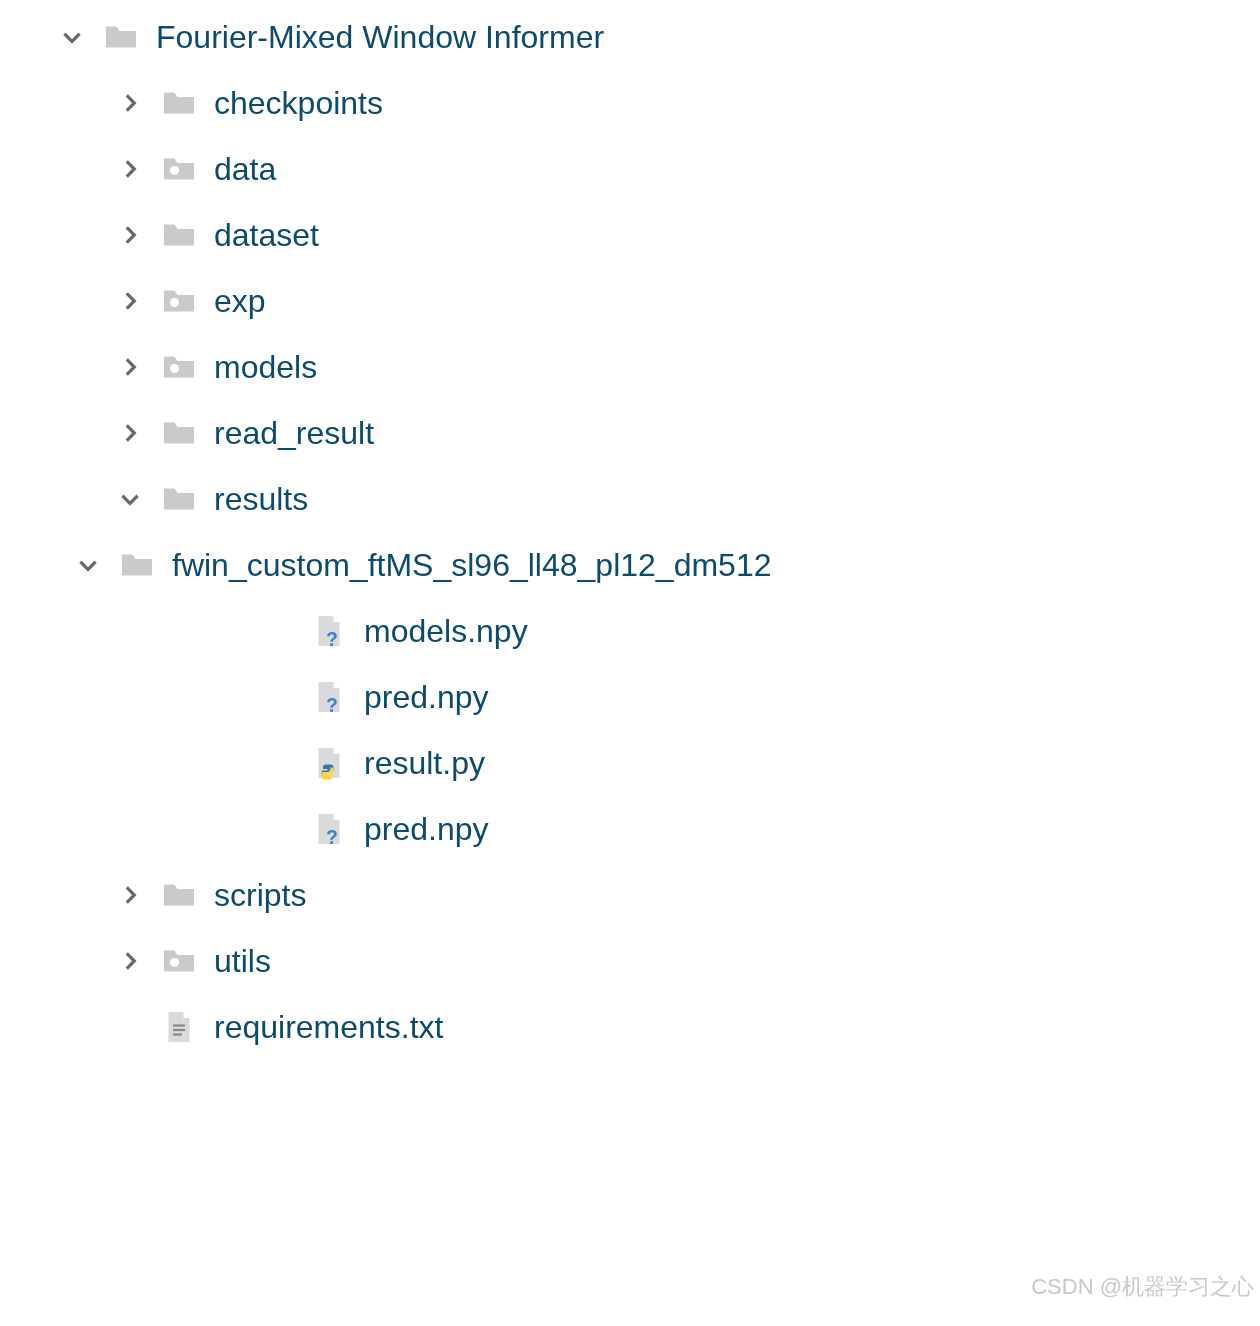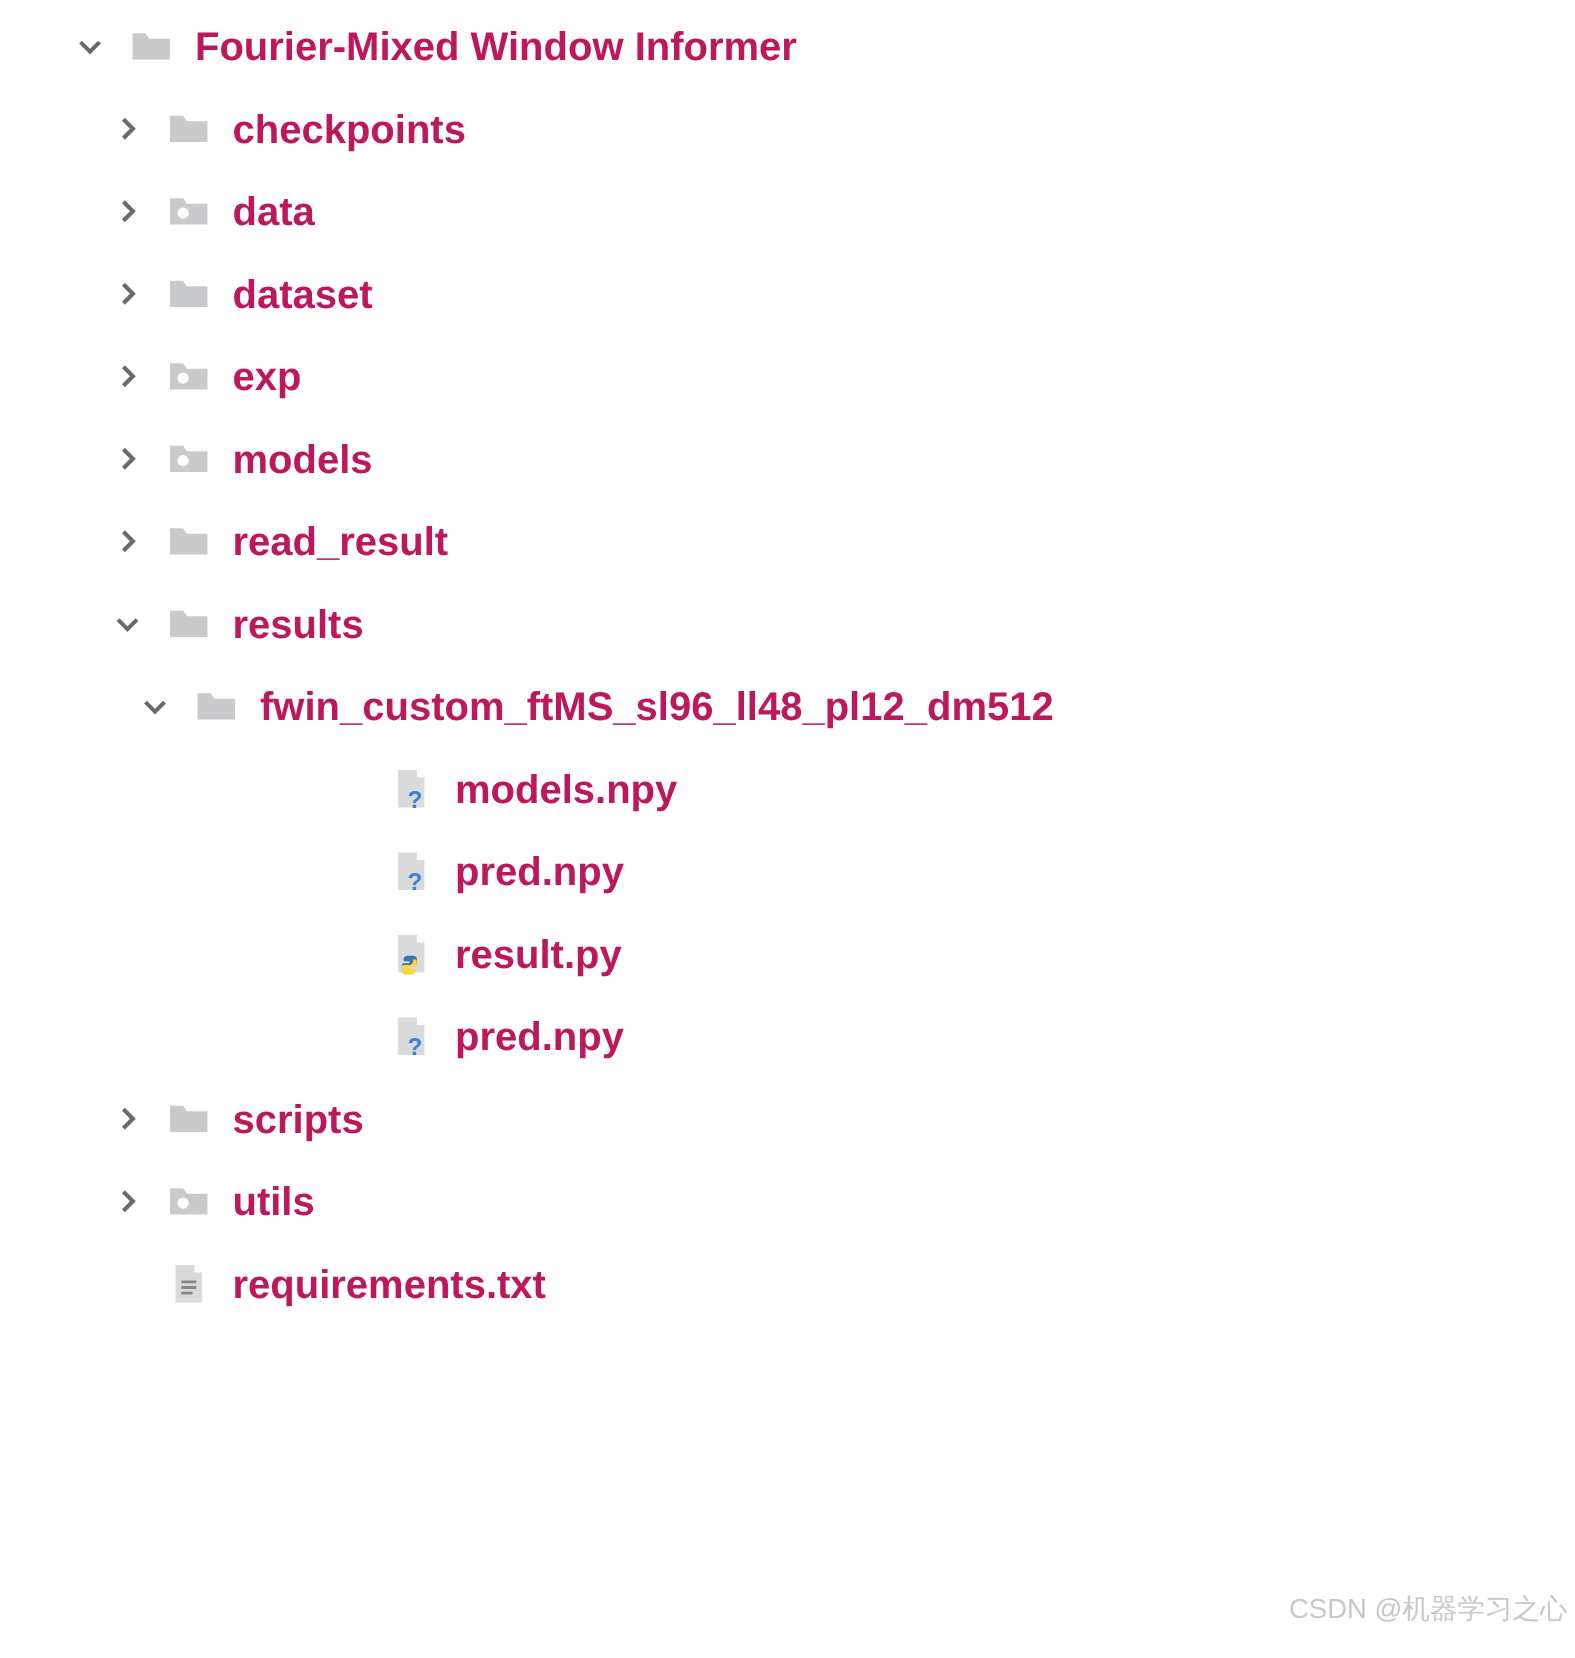--- a/index.html
+++ b/index.html
@@ -49,26 +49,26 @@
     .icon {
       width: 42px;
       height: 42px;
       margin-right: 14px;
       flex-shrink: 0;
       display: flex;
       align-items: center;
       justify-content: center;
     }
     .label {
-      color: #be185d;
-      font-weight: 700;
+      color: #0c4a6e;
+      font-weight: 400;
     }
     .indent-0 { padding-left: 58px; }
-    .indent-1 { padding-left: 88px; }
-    .indent-2 { padding-left: 110px; }
+    .indent-1 { padding-left: 116px; }
+    .indent-2 { padding-left: 74px; }
     .indent-3 { padding-left: 232px; }
     .indent-3 .spacer { width: 62px; }
     .watermark {
       position: absolute;
       bottom: 24px;
       right: 6px;
       font-size: 22px;
       color: #c8c8c8;
       font-family: "Microsoft YaHei", sans-serif;
     }

